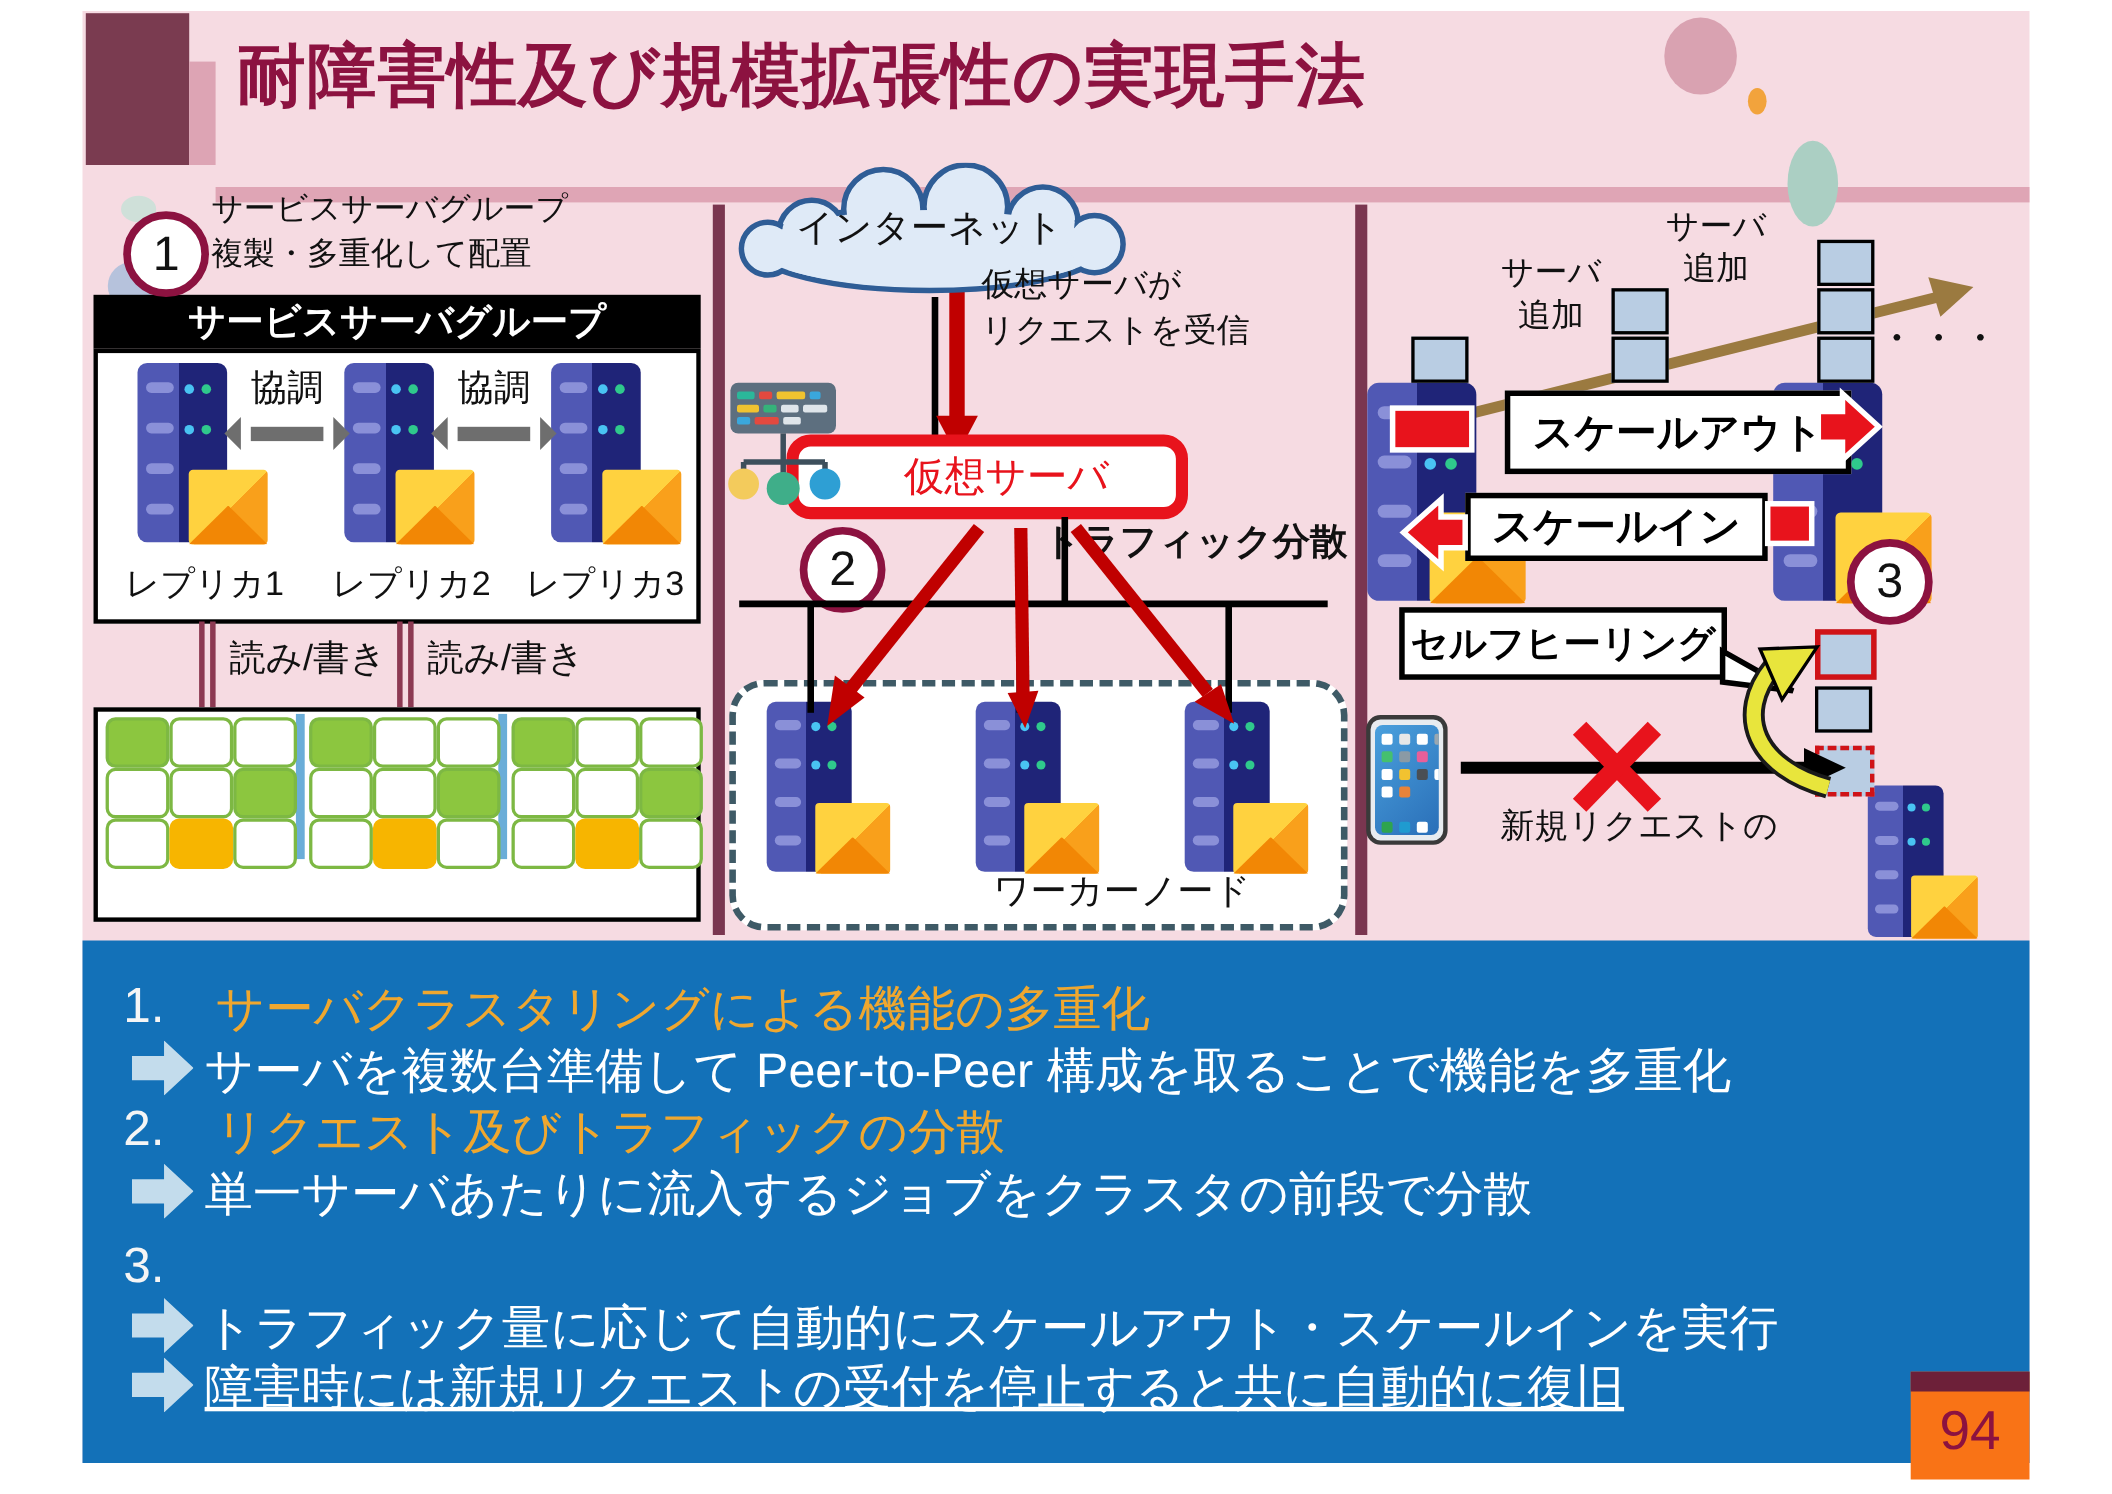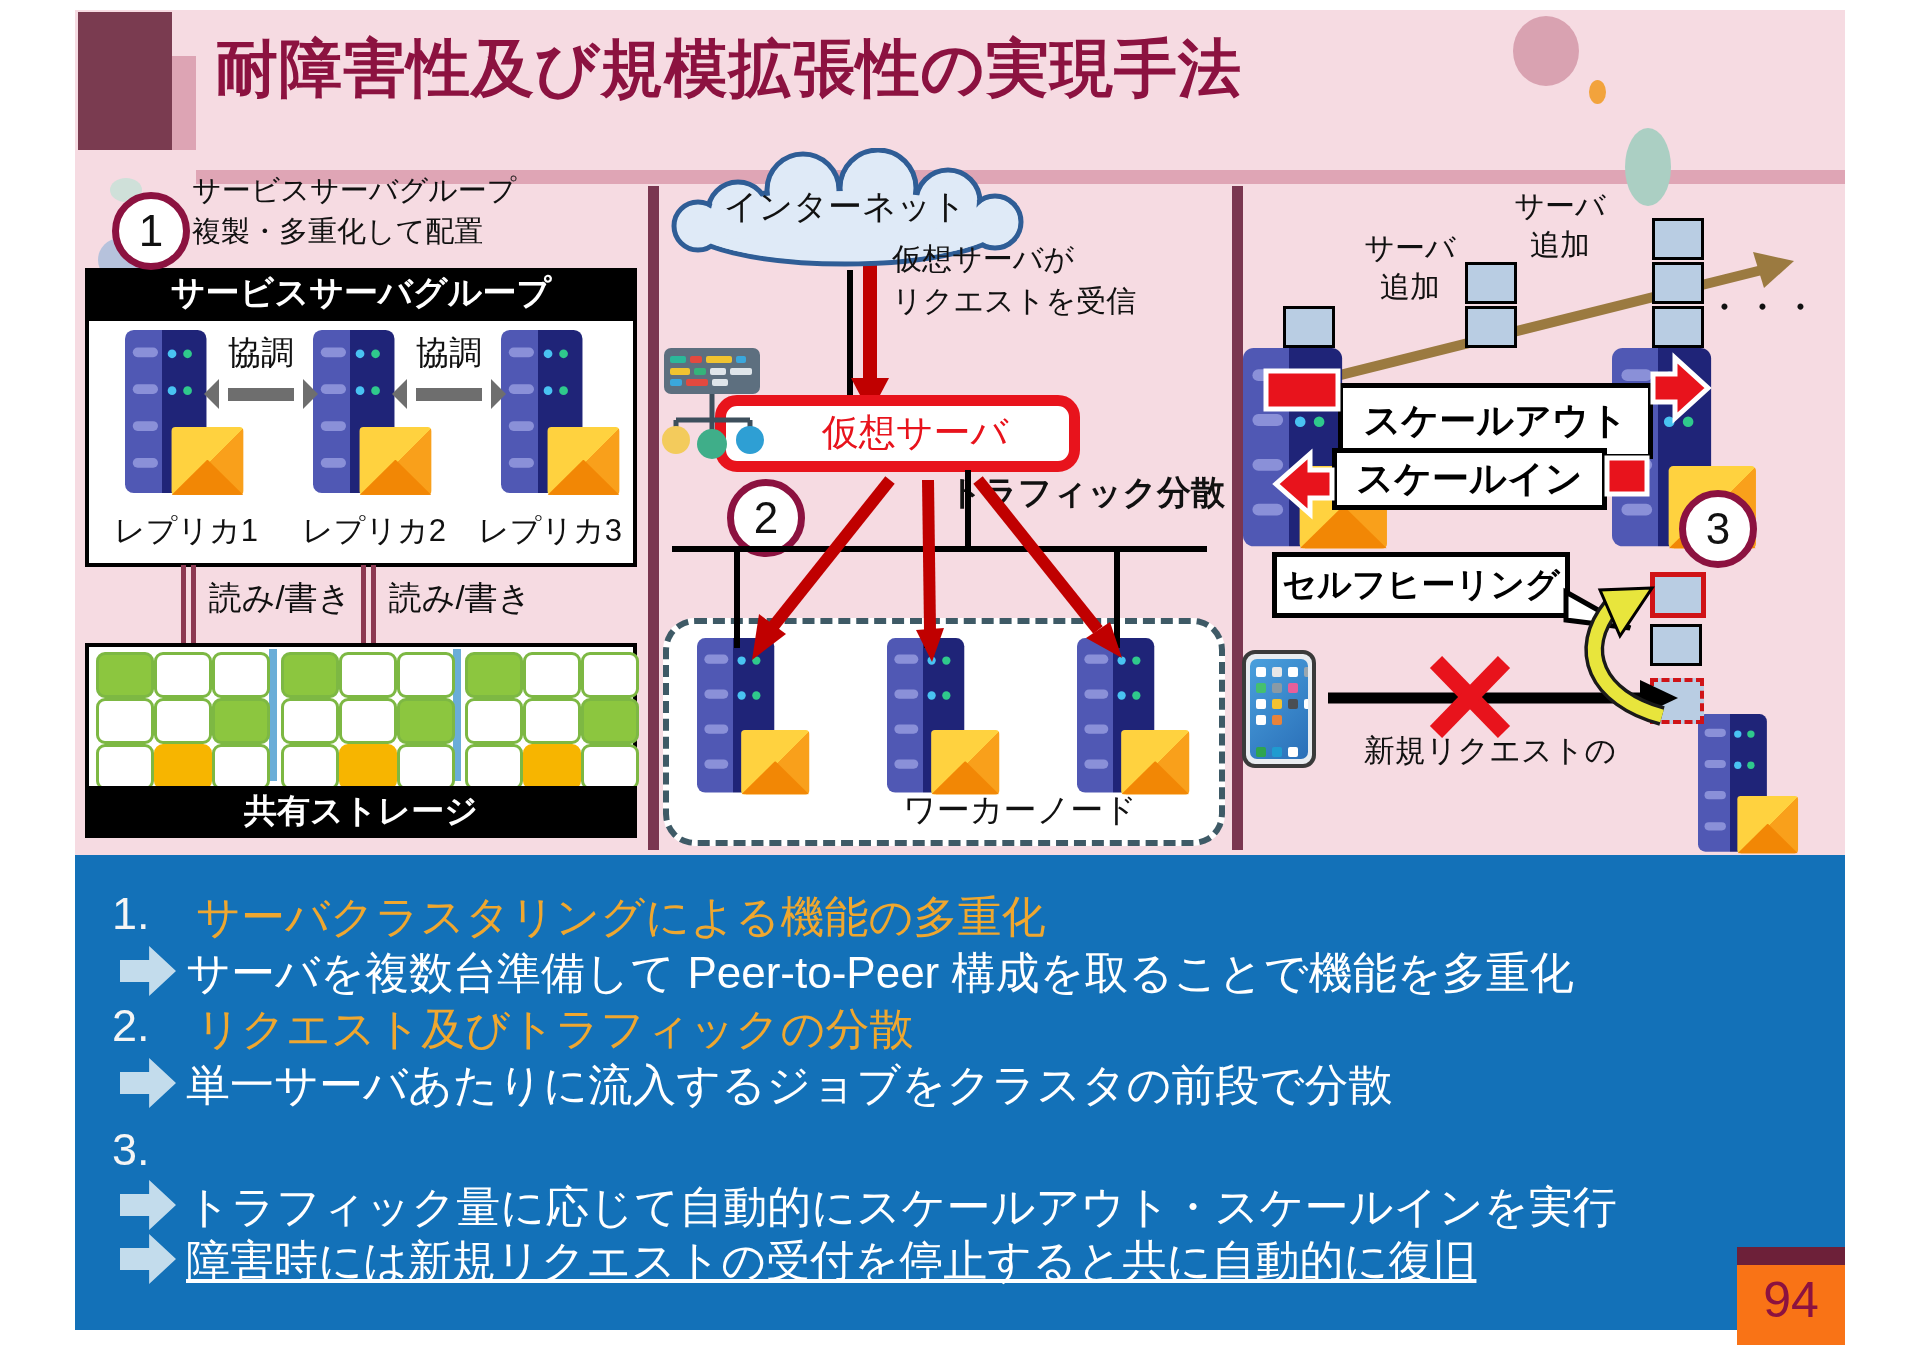--- a/index.html
+++ b/index.html
@@ -95,21 +95,20 @@
   <div class="abs jp" style="left:96px;top:510px;width:180px;text-align:center;font-size:31px;z-index:4;">レプリカ1</div>
   <div class="abs jp" style="left:284px;top:510px;width:180px;text-align:center;font-size:31px;z-index:4;">レプリカ2</div>
   <div class="abs jp" style="left:460px;top:510px;width:180px;text-align:center;font-size:31px;z-index:4;">レプリカ3</div>
   <div class="abs rwline" style="left:181px;"></div>
   <div class="abs rwline" style="left:191px;"></div>
   <div class="abs rwline" style="left:361px;"></div>
   <div class="abs rwline" style="left:371px;"></div>
   <div class="abs jp" style="left:205px;top:576px;width:150px;text-align:center;font-size:33px;z-index:3;">読み/書き</div>
   <div class="abs jp" style="left:385px;top:576px;width:150px;text-align:center;font-size:33px;z-index:3;">読み/書き</div>
   <div class="abs white-box" style="left:85px;top:643px;width:544px;height:187px;"></div>
-  <div class="abs black-banner" style="left:85px;top:786px;width:552px;height:50px;font-size:33px;z-index:4;">共有ストレージ</div>
   <div class="bluediv" style="left:269px;top:649px;height:132px;"></div>
   <div class="bluediv" style="left:453px;top:649px;height:132px;"></div>
 
   <svg class="layer" width="1920" height="1358">
 
     <line x1="850" y1="270" x2="850" y2="400" stroke="#000" stroke-width="6"></line>
     <line x1="870" y1="250" x2="870" y2="380" stroke="#c00000" stroke-width="14"></line>
     <polygon points="851,378 889,378 870,414" fill="#c00000"></polygon>
 
     <line x1="1248" y1="398" x2="1762" y2="270" stroke="#9b7a40" stroke-width="10"></line>
@@ -177,21 +176,21 @@
   <div class="abs jp" style="left:1330px;top:228px;width:160px;text-align:center;font-size:30px;line-height:39px;z-index:3;">
     <div>サーバ</div>
     <div>追加</div>
   </div>
   <div class="abs jp" style="left:1480px;top:186px;width:160px;text-align:center;font-size:30px;line-height:39px;z-index:3;">
     <div>サーバ</div>
     <div>追加</div>
   </div>
   <div class="abs jp" style="left:1705px;top:282px;font-size:38px;z-index:3;">・・・</div>
 
-  <div class="abs wlabel" style="left:1338px;top:355px;width:315px;height:76px;font-size:37px;box-sizing:border-box;margin-top:28px;">スケールアウト</div>
+  <div class="abs wlabel" style="left:1368px;top:355px;width:315px;height:76px;font-size:37px;box-sizing:border-box;">スケールアウト</div>
   <div class="abs wlabel" style="left:1332px;top:448px;width:275px;height:62px;font-size:37px;box-sizing:border-box;">スケールイン</div>
   <div class="abs badge" style="left:1679px;top:490px;">
       <span>3</span>
     </div>
   <div class="abs wlabel" style="left:1272px;top:552px;width:298px;height:66px;font-size:34px;box-sizing:border-box;">セルフヒーリング</div>
 
   <div class="abs" style="left:1650px;top:572px;width:46px;height:36px;background:#b9cde3;border:5px solid #d01317;z-index:6;"></div>
   <div class="abs" style="left:1650px;top:624px;width:46px;height:36px;background:#b9cde3;border:3px solid #000;z-index:6;"></div>
   <div class="abs" style="left:1650px;top:678px;width:46px;height:38px;background:#b9cde3;border:4px dashed #d01317;z-index:6;"></div>
 

